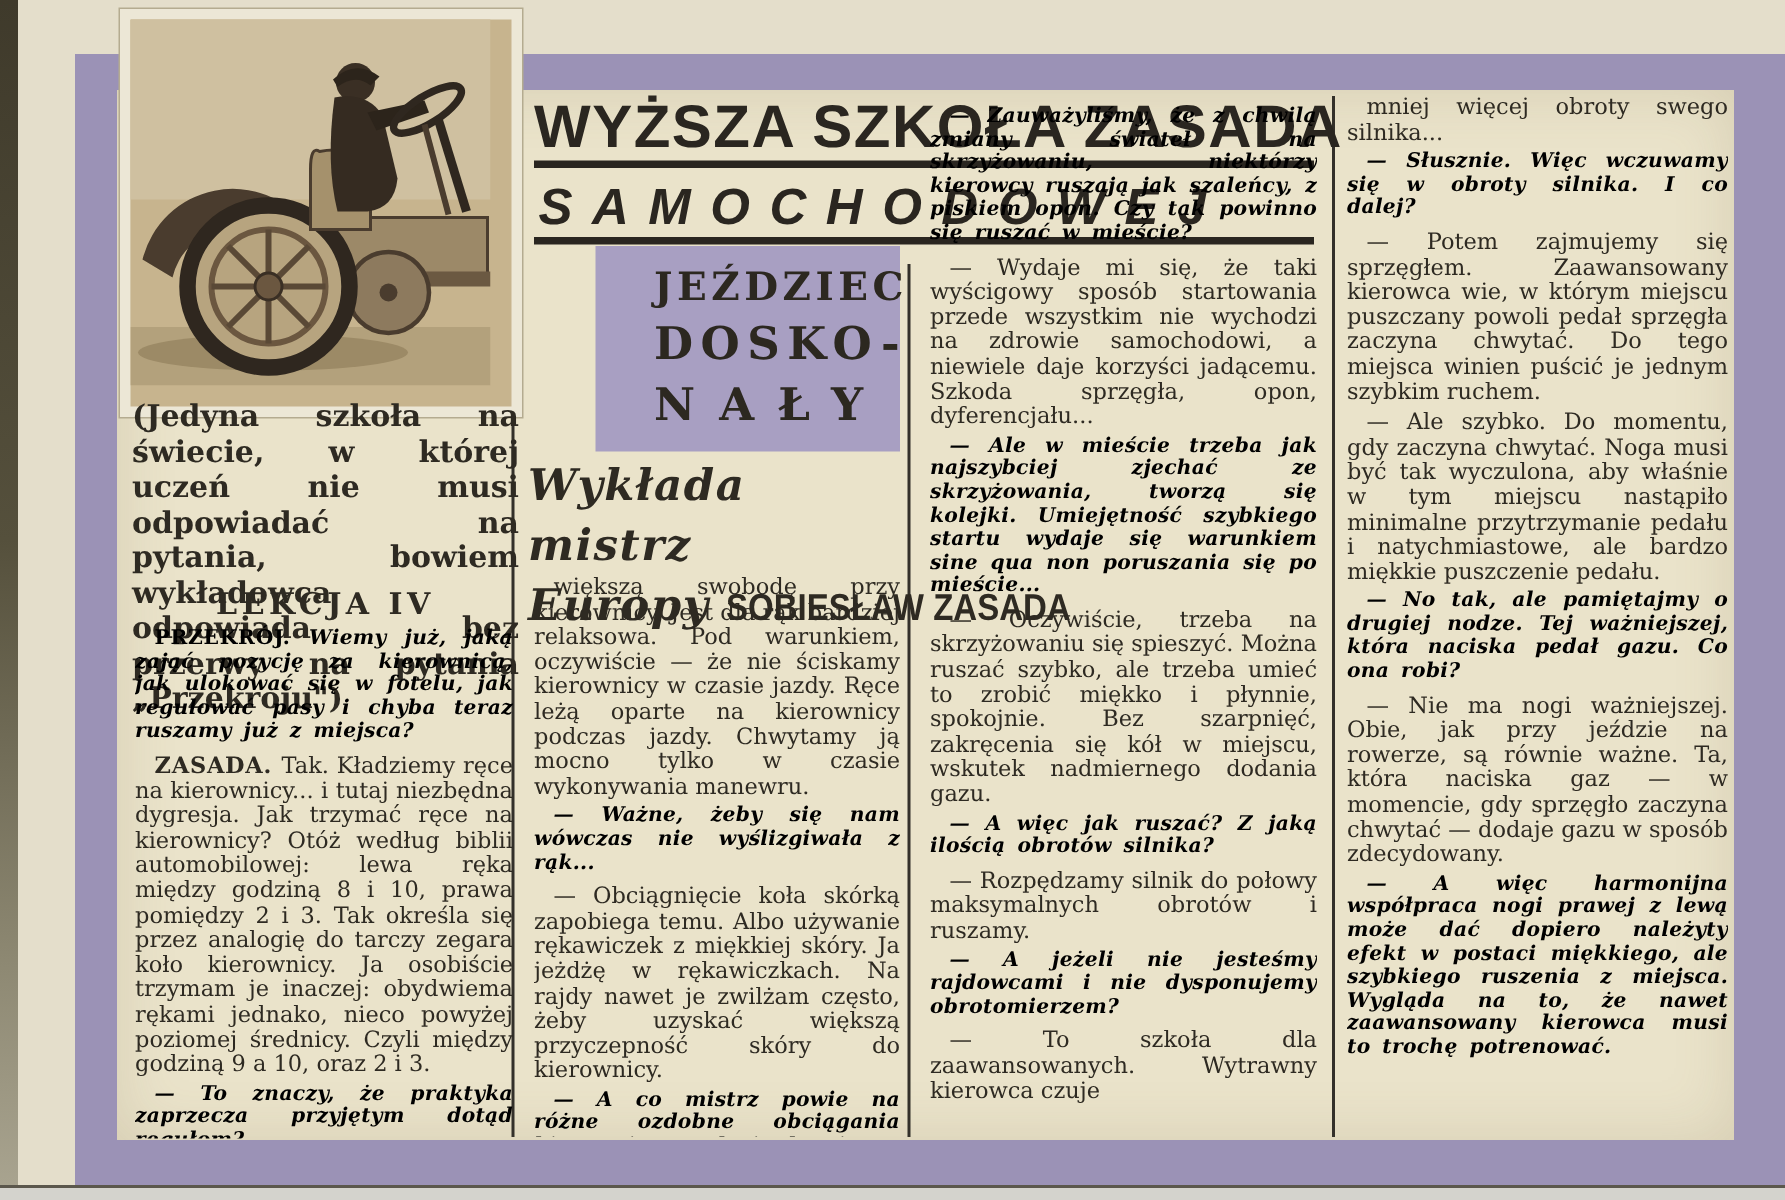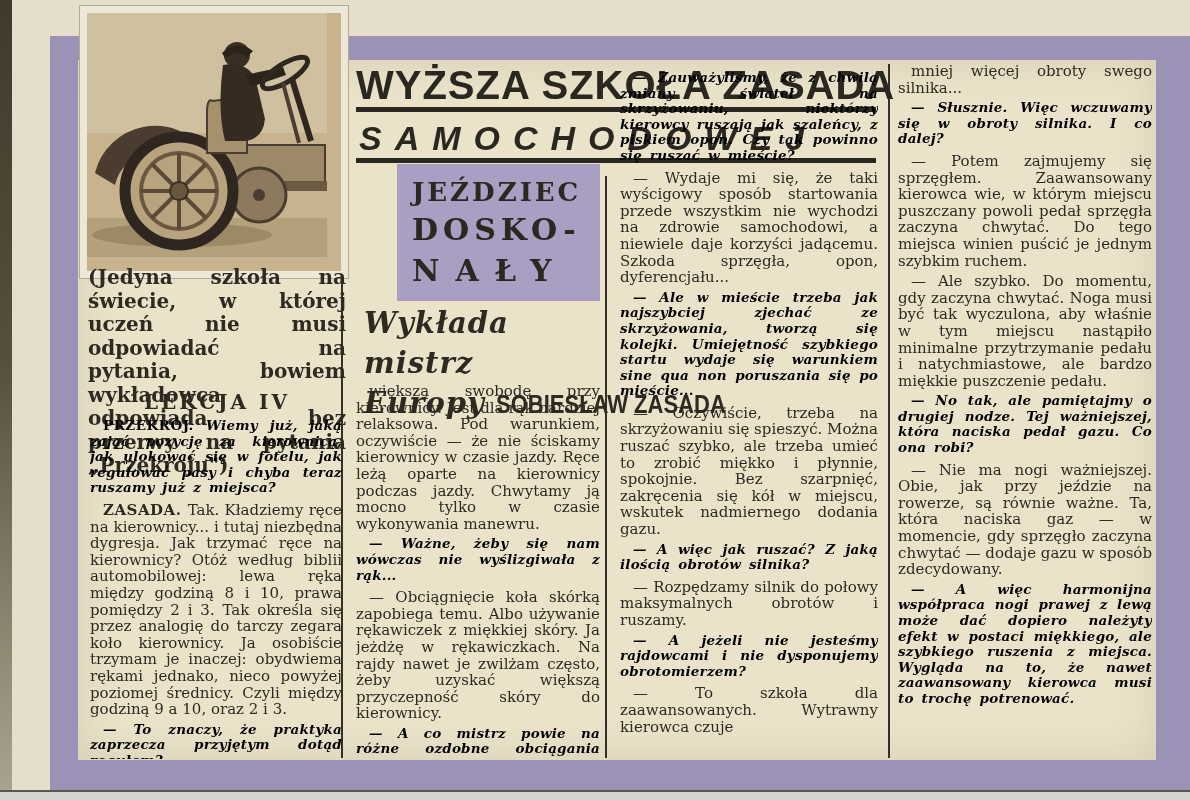--- a/index.html
+++ b/index.html
@@ -32,28 +32,28 @@
   
   #headline{position:absolute;left:356px;top:64px;width:520px;}
   .h1line{font-family:"Liberation Sans",sans-serif;font-weight:900;font-size:40px;
           line-height:42px;letter-spacing:1px;color:#2a2620;white-space:nowrap;}
   .hrule{height:5px;background:#2a2620;margin-top:1px;}
   .h2line{font-family:"Liberation Sans",sans-serif;font-weight:900;font-size:34px;
           line-height:38px;letter-spacing:13px;color:#2a2620;margin-top:7px;white-space:nowrap;padding-left:3px;font-style:italic;}
   
   #titlebox{position:absolute;left:397px;top:164px;width:203px;height:137px;
             background:#a89fc2;padding:10px 0 0 15px;box-sizing:border-box;}
-  .boxline{font-family:"DejaVu Serif",serif;font-weight:bold;color:#2c2820;}
+  .boxline{font-family:"DejaVu Serif",serif;font-weight:bold;color:#2c2820;margin-left:24px;}
   .boxline.l1{font-size:26px;letter-spacing:3px;line-height:36px;}
   .boxline.l2{font-size:30px;letter-spacing:5px;line-height:40px;}
   .boxline.l3{font-size:30px;letter-spacing:16px;line-height:42px;}
   
   #byline{position:absolute;left:352px;top:303px;width:262px;}
   .script{font-family:"DejaVu Serif",serif;font-style:italic;font-weight:bold;
-          font-size:29px;line-height:40px;color:#2e2a22;letter-spacing:1px;margin-left:12px;}
+          font-size:29px;line-height:40px;color:#2e2a22;letter-spacing:1px;}
   .bigname{font-family:"Liberation Sans",sans-serif;font-weight:800;font-size:25px;
            color:#2e2a22;display:inline-block;transform:scaleX(.88);transform-origin:left bottom;
            letter-spacing:0;margin-left:6px;}
   .byrow{white-space:nowrap;}
   
   #caption{position:absolute;left:88px;top:266px;width:258px;
            font-weight:bold;font-size:20px;line-height:23.5px;text-align:justify;color:#2e2a22;}
   #lesson{position:absolute;left:88px;top:390px;width:258px;text-align:center;
           font-weight:bold;font-size:20px;letter-spacing:3px;color:#2e2a22;}
   

